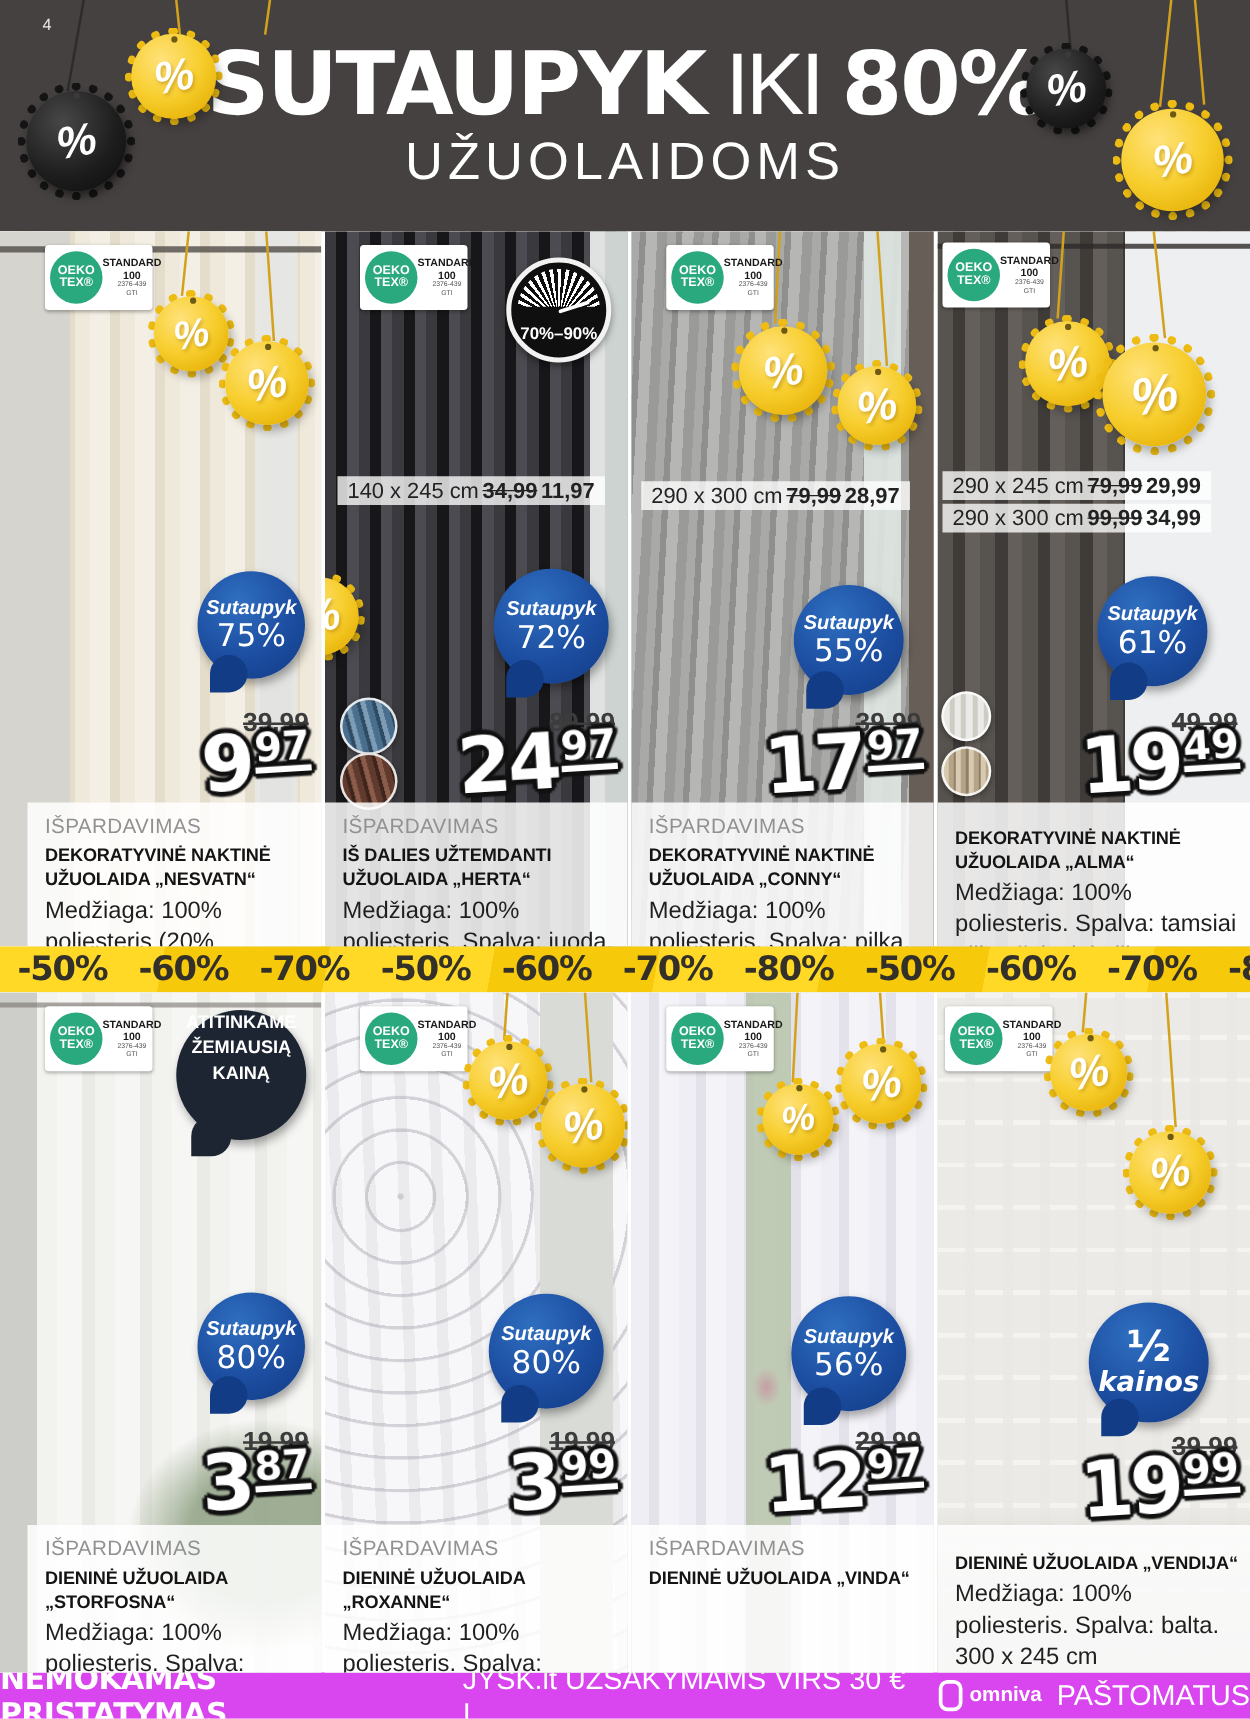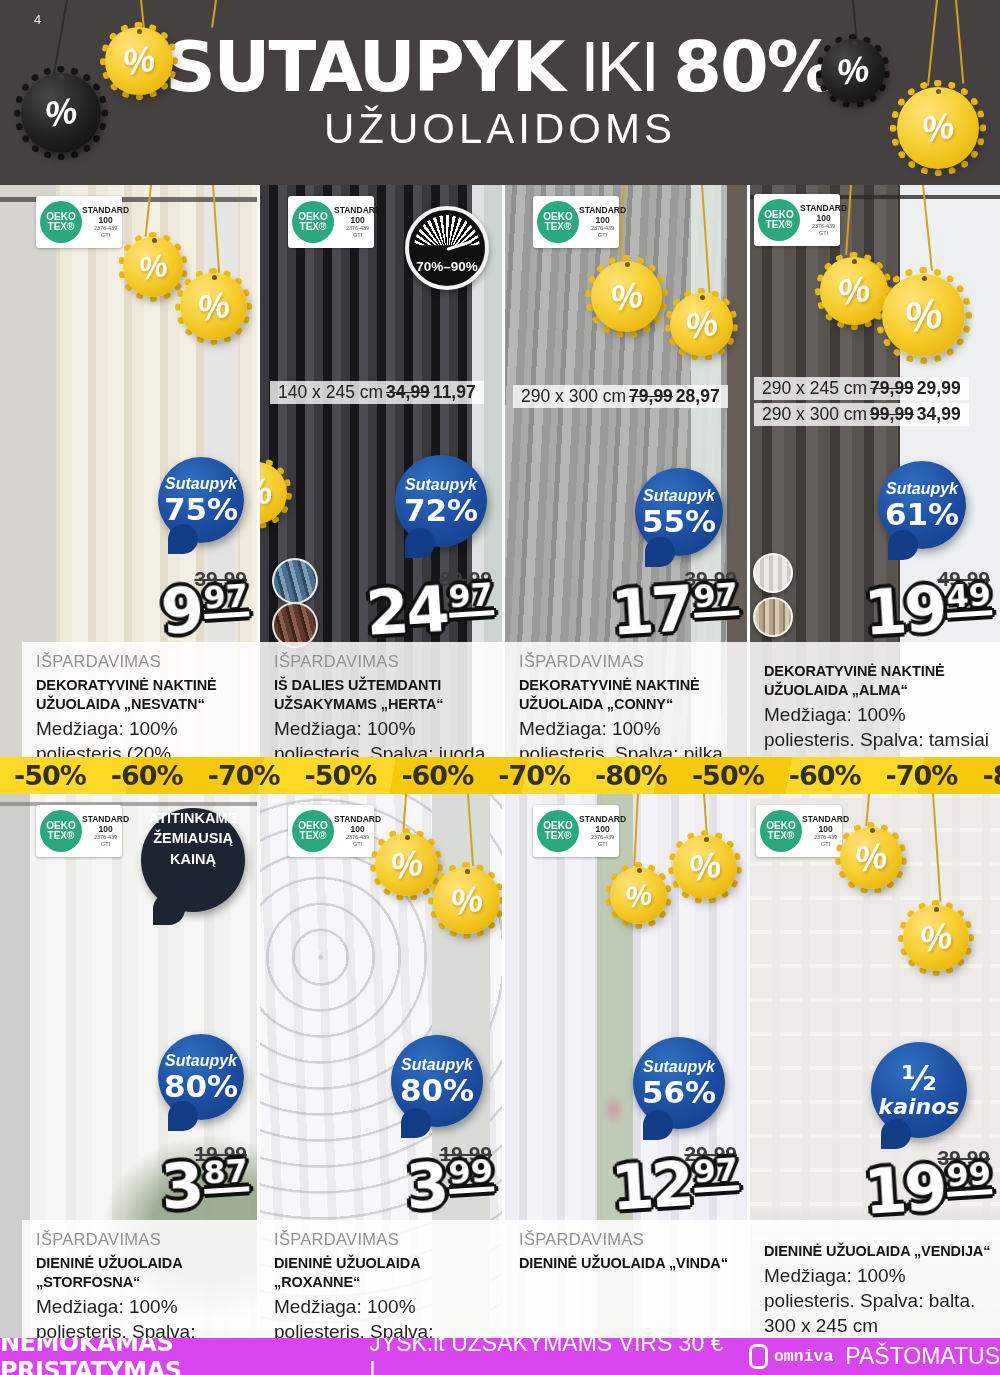--- a/index.html
+++ b/index.html
@@ -101,21 +101,21 @@
     color:#fff; font-weight:700; font-size:13.5px; }
 
   
   .bubble { position:absolute; border-radius:50%; color:#fff;
     background:radial-gradient(circle at 38% 28%, #2f6fc0, #1c4da0 55%, #123c85);
     display:flex; flex-direction:column; align-items:center; justify-content:center;
     box-shadow:2px 4px 8px rgba(0,0,0,.35); }
   .bubble::after { content:''; position:absolute; bottom:-11px; left:10px; width:30px; height:30px;
     background:#123c85; border-radius:0 50% 50% 50%; transform:rotate(-90deg); z-index:-0; }
   .bubble .b1 { font-style:italic; font-size:16px; font-weight:600; position:relative; z-index:1; }
-  .bubble .b2 { font-size:31px; font-weight:700; line-height:1.05; position:relative; z-index:1;
+  .bubble .b2 { font-size:25px; font-weight:400; line-height:1.05; position:relative; z-index:1;
     font-family:"DejaVu Sans","Liberation Sans",sans-serif; }
   .bubble.half .b1 { font-style:normal; font-size:34px; font-weight:800; line-height:1;
     font-family:"DejaVu Sans","Liberation Sans",sans-serif; }
   .bubble.half .b2 { font-size:22px; font-style:italic; font-weight:600; }
   .promo { position:absolute; border-radius:50%; background:#1d2533; color:#fff;
     display:flex; flex-direction:column; align-items:center; 
     font-weight:700; font-size:14.5px; line-height:1.4; text-align:center;
     box-shadow:2px 4px 8px rgba(0,0,0,.35); }
   .promo::after { content:''; position:absolute; bottom:-13px; left:12px; width:32px; height:32px;
     background:#1d2533; border-radius:0 50% 50% 50%; transform:rotate(-90deg); }
@@ -158,21 +158,21 @@
     font-family:"DejaVu Sans","Liberation Sans",sans-serif;
     background:repeating-linear-gradient(100deg,#ffd925 0 130px,#f6c90a 130px 260px); }
   .banner span { margin-right:25px; letter-spacing:-1px; }
 
   
   .ftr { height:37px; background:#d946ef; color:#fff; display:flex; align-items:center;
     justify-content:flex-end; font-size:23px; }
   .ftr .b { font-weight:800; font-size:24px; letter-spacing:-.5px; margin-right:10px;
     font-family:"DejaVu Sans","Liberation Sans",sans-serif; }
   .ftr .omn-ic { width:19px; height:25px; border:3px solid #fff; border-radius:7px; margin:0 6px 0 16px; flex:none; }
-  .ftr .omn { font-size:16.5px; font-weight:600; margin-right:12px;font-family:Liberation Mono, monospace; }
+  .ftr .omn { font-size:16.5px; font-weight:600; margin-right:12px; }
 </style>
 </head>
 <body>
 
 <header class="hdr">
   <span class="pg">4</span>
   <i class="str dk" style="left:66px;top:0;height:74px;transform:rotate(10deg)"></i>
   <i class="str" style="left:140px;top:0;height:30px;transform:rotate(-6deg)"></i>
   <i class="str" style="left:215px;top:0;height:28px;transform:rotate(8deg)"></i>
   <i class="str dk" style="left:852px;top:0;height:42px;transform:rotate(-5deg)"></i>
@@ -278,21 +278,21 @@
       <span class="b1">Sutaupyk</span>
         <span class="b2">72%</span>
     </div>
     <div class="oldp" style="top:382px">89,99</div>
     <div class="price" style="top:398px">
       <span class="int">24</span>
         <span class="cents">97</span>
     </div>
     <div class="panel">
       <div class="sale">IŠPARDAVIMAS</div>
-      <h3 class="pname">IŠ DALIES UŽTEMDANTI UŽSAKYMAMS „HERTA“</h3>
+      <h3 class="pname">IŠ DALIES UŽTEMDANTI UŽUOLAIDA „HERTA“</h3>
       <p class="pdesc">Medžiaga: 100% poliesteris. Spalva: juoda, ruda, mėlyna. 290 x 300 cm</p>
     </div>
   </article>
 
   <article class="card">
     <div class="ph p2"></div>
     <i class="str" style="left:118px;top:0;height:74px;transform:rotate(3deg)"></i>
     <i class="str" style="left:196px;top:0;height:108px;transform:rotate(-4deg)"></i>
     <div class="oeko" style="top:11px;left:28px">
       <div class="oeko-circ">

